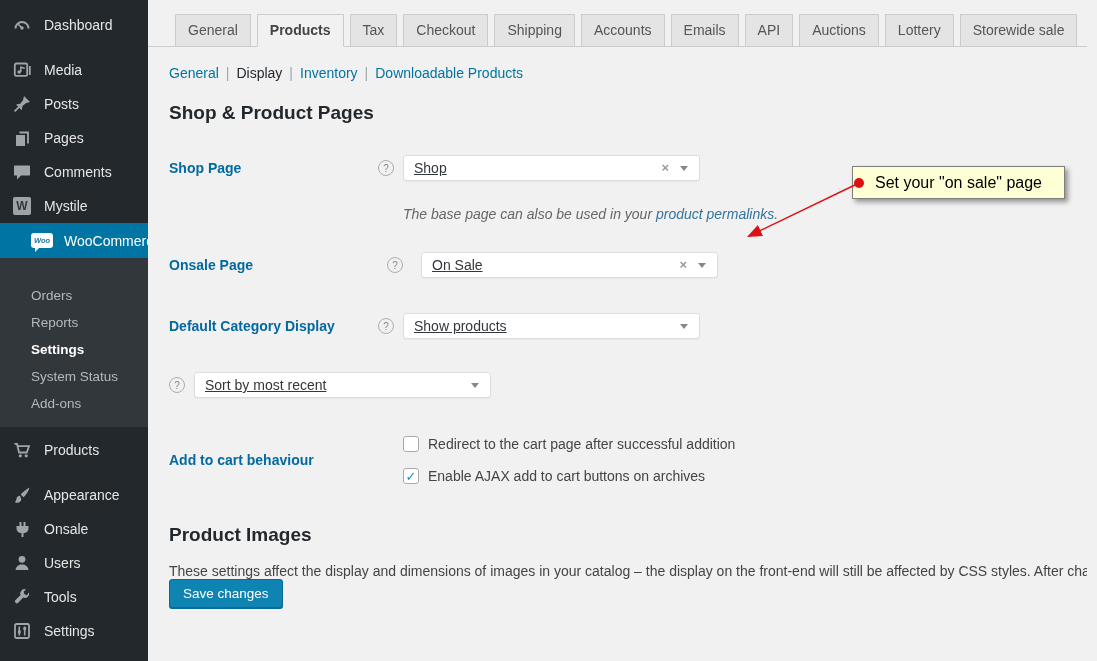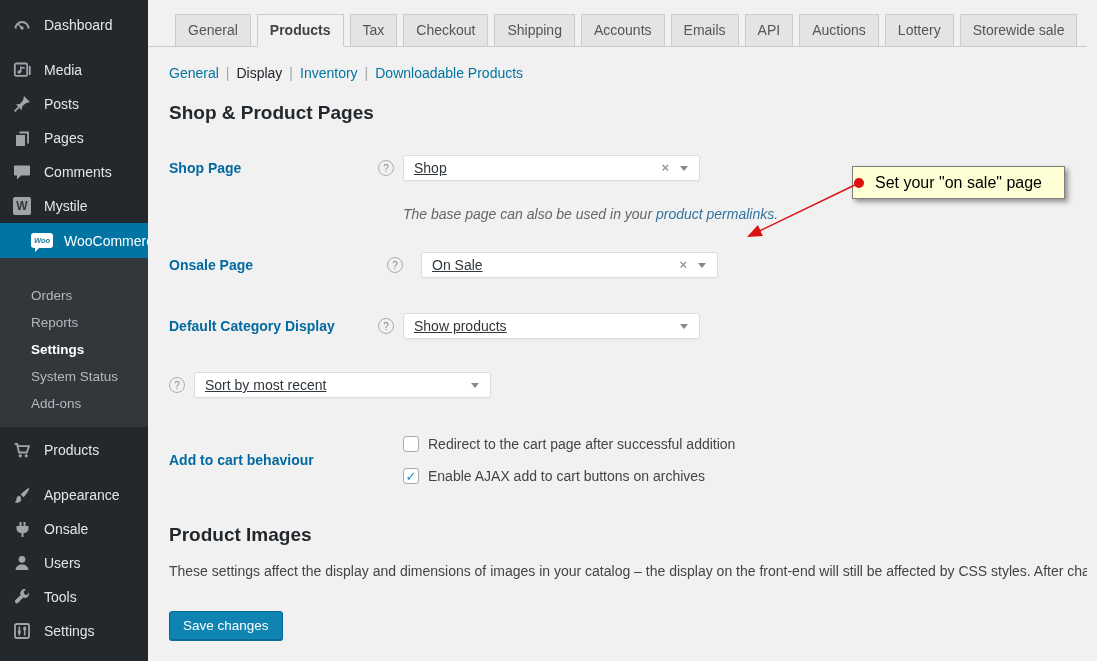--- a/index.html
+++ b/index.html
@@ -271,21 +271,21 @@
           <label class="check-line">
             <span class="cb checked">✓</span>
             <span>Enable AJAX add to cart buttons on archives</span>
           </label>
         </div>
       </div>
 
       <h2 class="sec" style="margin-top:40px;">Product Images</h2>
       <p class="desc" style="margin-top:17px;">These settings affect the display and dimensions of images in your catalog – the display on the front-end will still be affected by CSS styles. After changing</p>
 
-      <button class="btn-primary" style="margin-top:32px;">Save changes</button>
+      <button class="btn-primary" style="">Save changes</button>
     </div>
   </main>
 
   <div class="callout">
     <span>Set your "on sale" page</span>
   </div>
   <svg class="arrow-svg" viewBox="0 0 135 80">
     <defs>
       <marker id="ah" markerWidth="10" markerHeight="8" refX="8.5" refY="4" orient="auto">
         <path d="M0 0L10 4L0 8z" fill="#dd1111"></path>

